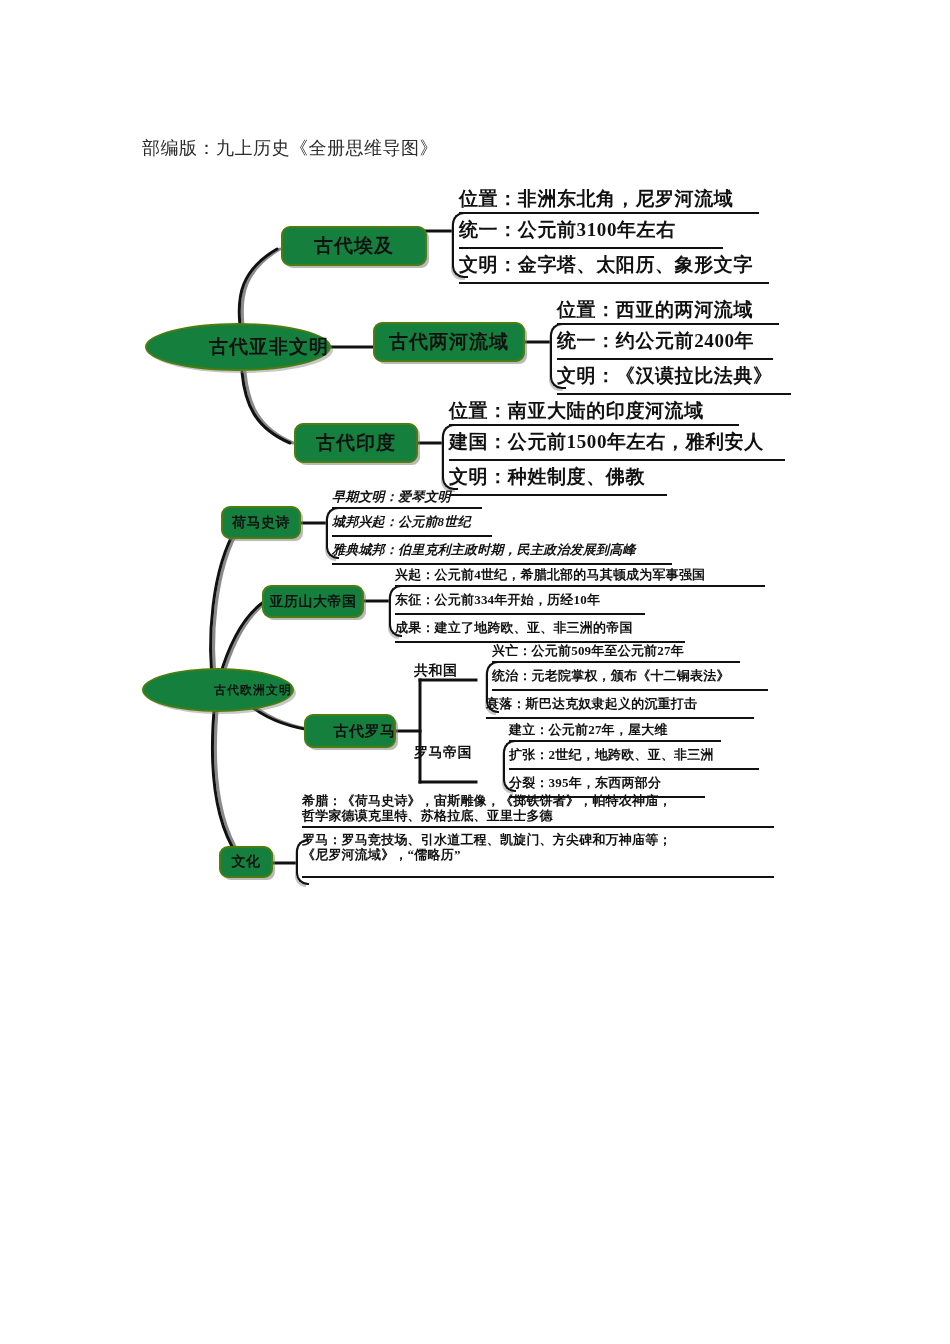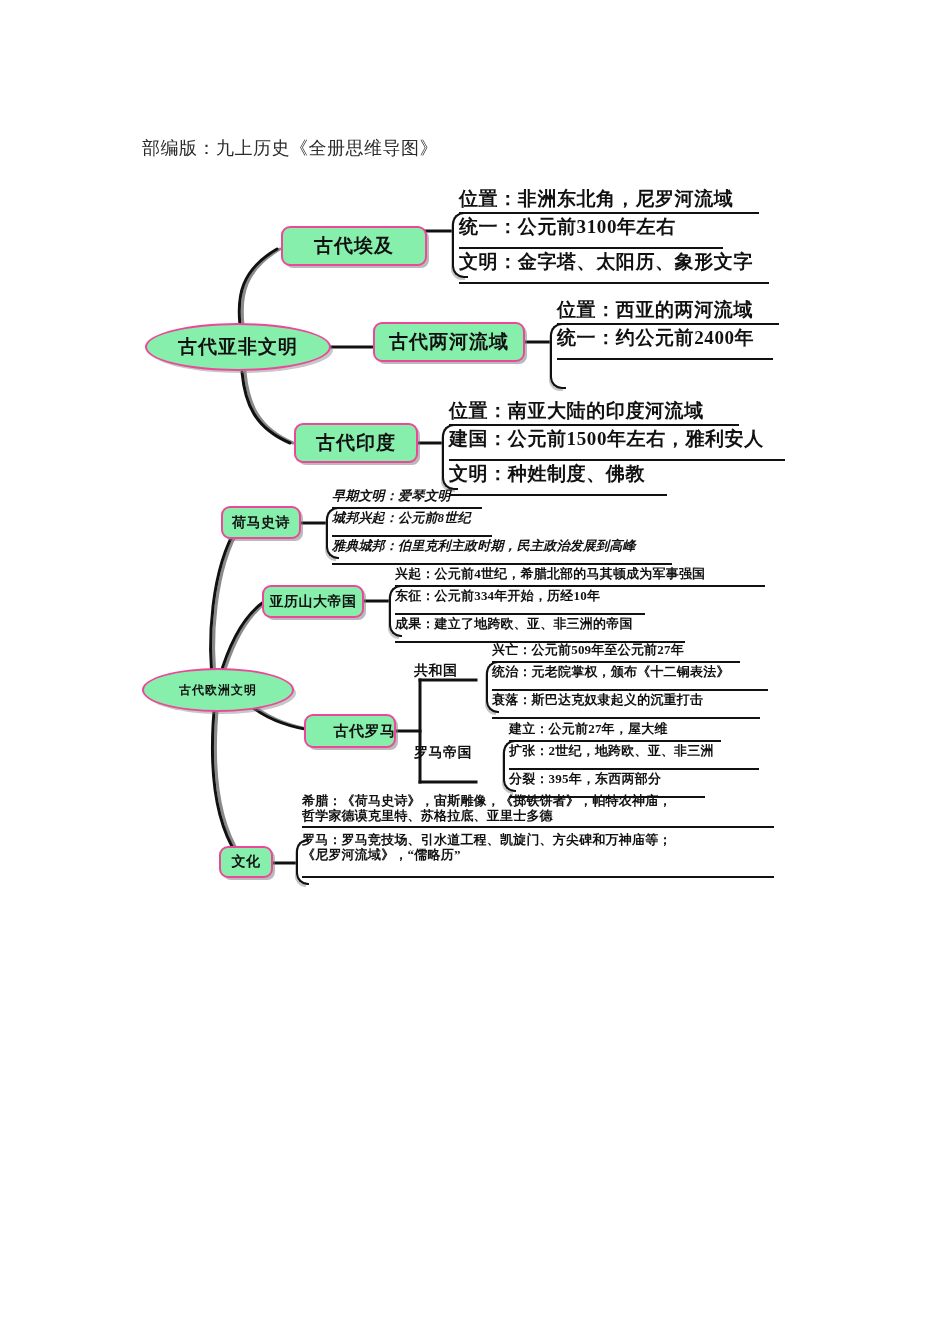--- a/index.html
+++ b/index.html
@@ -15,43 +15,43 @@
   .doc-title{
     position:absolute;left:142px;top:136px;
     font-family:"DejaVu Sans","Liberation Sans",sans-serif;
     font-size:18px;letter-spacing:.5px;color:#2b2b2b;white-space:nowrap;
   }
 
   
   .node{
     position:absolute;box-sizing:border-box;
     display:flex;align-items:center;justify-content:center;
-    border:2px solid #ec4899;background:#86efac;
+    border:2px solid #4d7c0f;background:#15803d;
     font-weight:bold;white-space:nowrap;
     box-shadow:3px 3px 0 -1px rgba(130,130,130,.55);
   }
   .node.rect{border-radius:9px;}
   .node.ellipse{border-radius:50%;box-shadow:3px 3px 0 -1px rgba(130,130,130,.45);}
-  .node.root{font-size:19px;letter-spacing:1px;}
+  .node.root{font-size:19px;letter-spacing:1px;justify-content:flex-end;}
   .node.l1{font-size:19px;letter-spacing:1px;}
   .node.l1s{font-size:15px;letter-spacing:.5px;padding-left:29px;}
   .node.l1xs{font-size:14px;letter-spacing:.5px;}
 
   
   .plabel{
     position:absolute;font-weight:bold;white-space:nowrap;
     font-size:14px;letter-spacing:.5px;
   }
 
   
   .grp{position:absolute;}
   .row{
     position:relative;white-space:nowrap;font-weight:bold;
     border-bottom:2px solid #111;
-    display:flex;align-items:flex-start;
+    display:flex;align-items:center;
   }
   .row span{display:block;padding:0 2px 1px 0;}
   .rowmulti{
     position:relative;font-weight:bold;
     border-bottom:2px solid #111;line-height:1.18;
   }
   
   .bracket{
     position:absolute;box-sizing:border-box;
     border:2px solid #111;border-right:none;
@@ -127,20 +127,23 @@
     <span>古代两河流域</span>
   </div>
   <div class="grp" style="left:550px;top:297px;">
     <div class="bracket shadow" style="left:0px;top:26px;width:16px;height:66px;"></div>
     <div class="row fs19" style="margin-left:7px;width:222px;height:26px;">
       <span>位置：西亚的两河流域</span>
     </div>
     <div class="row fs19" style="margin-left:7px;width:216px;height:33px;">
       <span>统一：约公元前2400年</span>
     </div>
+    <div class="row fs19" style="margin-left:7px;width:234px;height:33px;">
+      <span>文明：《汉谟拉比法典》</span>
+    </div>
   </div>
 
   <div class="node rect l1" style="left:294px;top:423px;width:124px;height:40px;">
     <span>古代印度</span>
   </div>
   <div class="grp" style="left:442px;top:398px;">
     <div class="bracket shadow" style="left:0px;top:26px;width:16px;height:66px;"></div>
     <div class="row fs19" style="margin-left:7px;width:290px;height:26px;">
       <span>位置：南亚大陆的印度河流域</span>
     </div>
@@ -194,21 +197,21 @@
 
   <div class="plabel" style="left:414px;top:662px;">共和国</div>
   <div class="grp" style="left:486px;top:641px;">
     <div class="bracket shadow" style="left:0px;top:20px;width:13px;height:52px;"></div>
     <div class="row fs13" style="margin-left:6px;width:248px;height:20px;">
       <span>兴亡：公元前509年至公元前27年</span>
     </div>
     <div class="row fs13" style="margin-left:6px;width:276px;height:26px;">
       <span>统治：元老院掌权，颁布《十二铜表法》</span>
     </div>
-    <div class="row fs13" style="margin-left:6px;width:268px;height:26px;">
+    <div class="row fs13" style="width:268px;height:26px;">
       <span>衰落：斯巴达克奴隶起义的沉重打击</span>
     </div>
   </div>
 
   <div class="plabel" style="left:414px;top:744px;">罗马帝国</div>
   <div class="grp" style="left:503px;top:720px;">
     <div class="bracket shadow" style="left:0px;top:20px;width:13px;height:52px;"></div>
     <div class="row fs13" style="margin-left:6px;width:212px;height:20px;">
       <span>建立：公元前27年，屋大维</span>
     </div>

